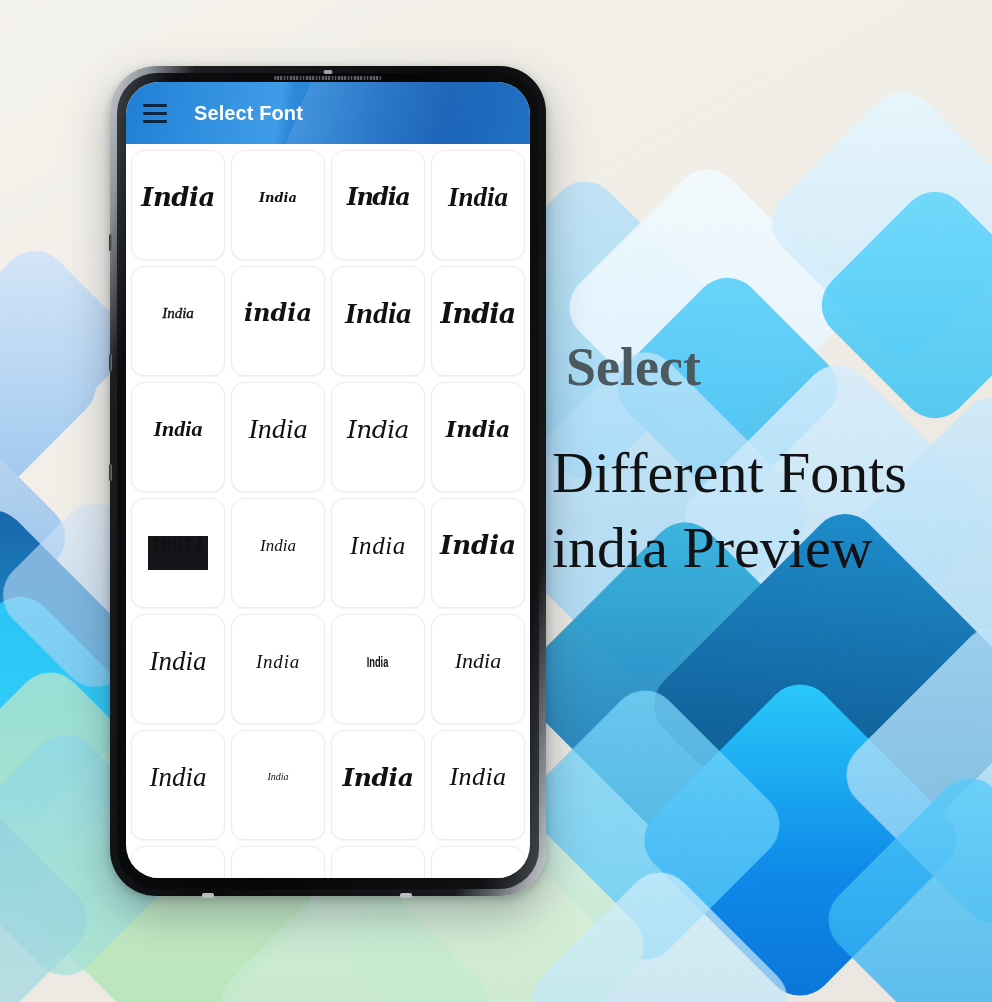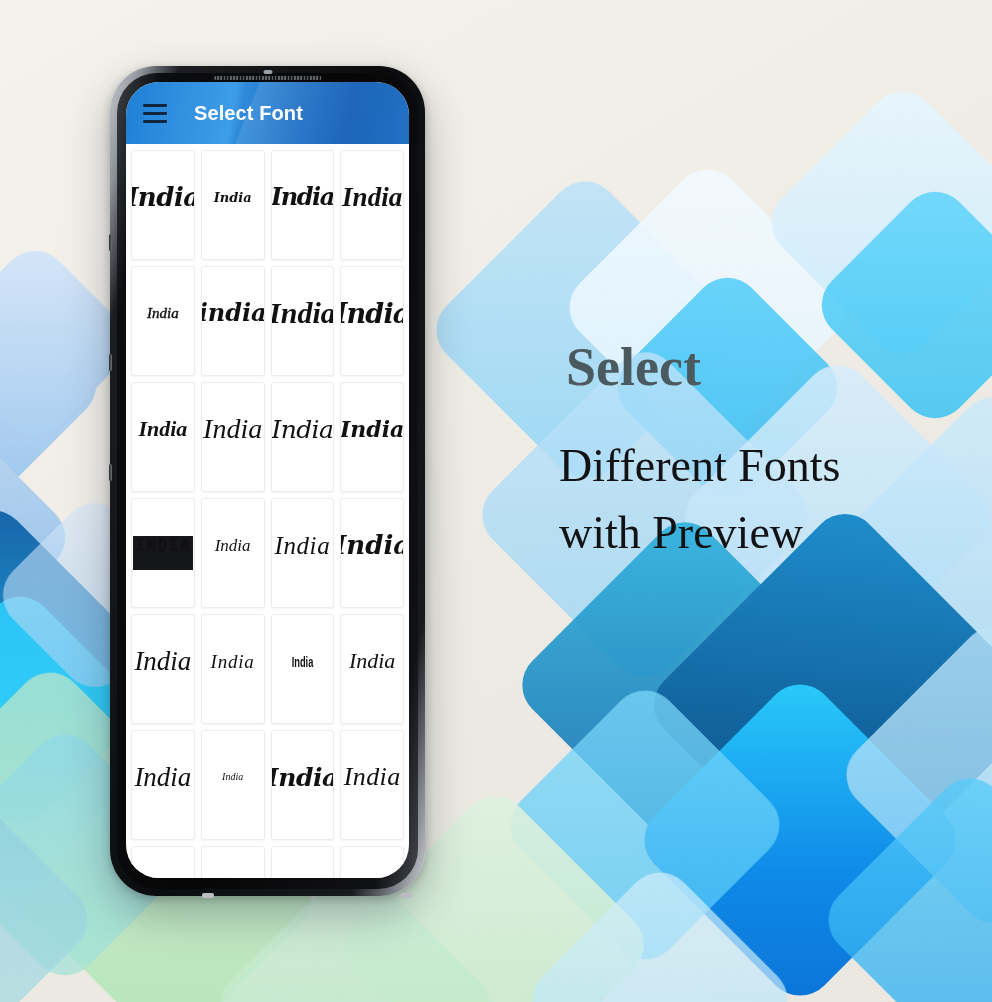--- a/index.html
+++ b/index.html
@@ -22,21 +22,21 @@
     position: absolute;
     transform: rotate(45deg);
     border-radius: 34px;
   }
   .soft { filter: blur(0.4px); }
 
   
   #phone {
     position: absolute;
     left: 110px; top: 66px;
-    width: 315px; height: 830px;
+    width: 436px; height: 830px;
     border-radius: 46px;
     background: linear-gradient(105deg,#c9ccd1 0%,#8f949b 6%,#1b1d20 13%,#0a0b0d 50%,#17191c 86%,#8b9097 95%,#cfd2d6 100%);
     box-shadow: 0 18px 44px rgba(40,50,65,.34), 0 3px 10px rgba(0,0,0,.22);
   }
   #phone-inner {
     position: absolute;
     left: 7px; top: 7px; right: 7px; bottom: 7px;
     border-radius: 40px;
     background: linear-gradient(100deg,#3c4046 0%,#0c0d0f 10%,#060607 50%,#101113 90%,#43474d 100%);
   }
@@ -130,21 +130,21 @@
     padding: 6px 5px 0 5px;
     display: grid;
     grid-template-columns: repeat(4, 1fr);
     gap: 6px;
     box-sizing: border-box;
   }
   .cell {
     height: 110px;
     background: #ffffff;
     border: 1px solid #ececed;
-    border-radius: 3px;
+    border-radius: 13px;
     box-shadow: 0 1px 2px rgba(0,0,0,.055);
     display: flex;
     align-items: center;
     justify-content: center;
     overflow: hidden;
     cursor: pointer;
     box-sizing: border-box;
   }
   .cell .lbl {
     color: #111114;
@@ -188,24 +188,24 @@
   #promo-title {
     font-family: "Liberation Serif", serif;
     font-weight: bold;
     font-size: 54px;
     color: #4a5a5e;
     margin: 0 0 44px 18px;
     line-height: 1;
   }
   .promo-line {
     font-family: "Liberation Serif", serif;
-    font-size: 46px;
+    font-size: 58px;
     color: #121214;
     line-height: 1.22;
-    margin: 11px;
+    margin: 4px;
   }
 </style>
 </head>
 <body>
 
 <div id="stage">
 
   <div class="bg-layer">
 
     <div class="dia soft" style="left:-95px;top:300px;width:170px;height:170px;background:linear-gradient(135deg,#cfe0f5,#9cc6ee);"></div>
@@ -340,16 +340,16 @@
             <div class="cell"></div>
           </div>
 
       </div>
     </div>
   </div>
 
   <div id="promo">
     <h1 id="promo-title">Select</h1>
     <p class="promo-line">Different Fonts</p>
-    <p class="promo-line">with Preview</p>
+    <p class="promo-line">india Preview</p>
   </div>
 
 </div>
 
 </body></html>

